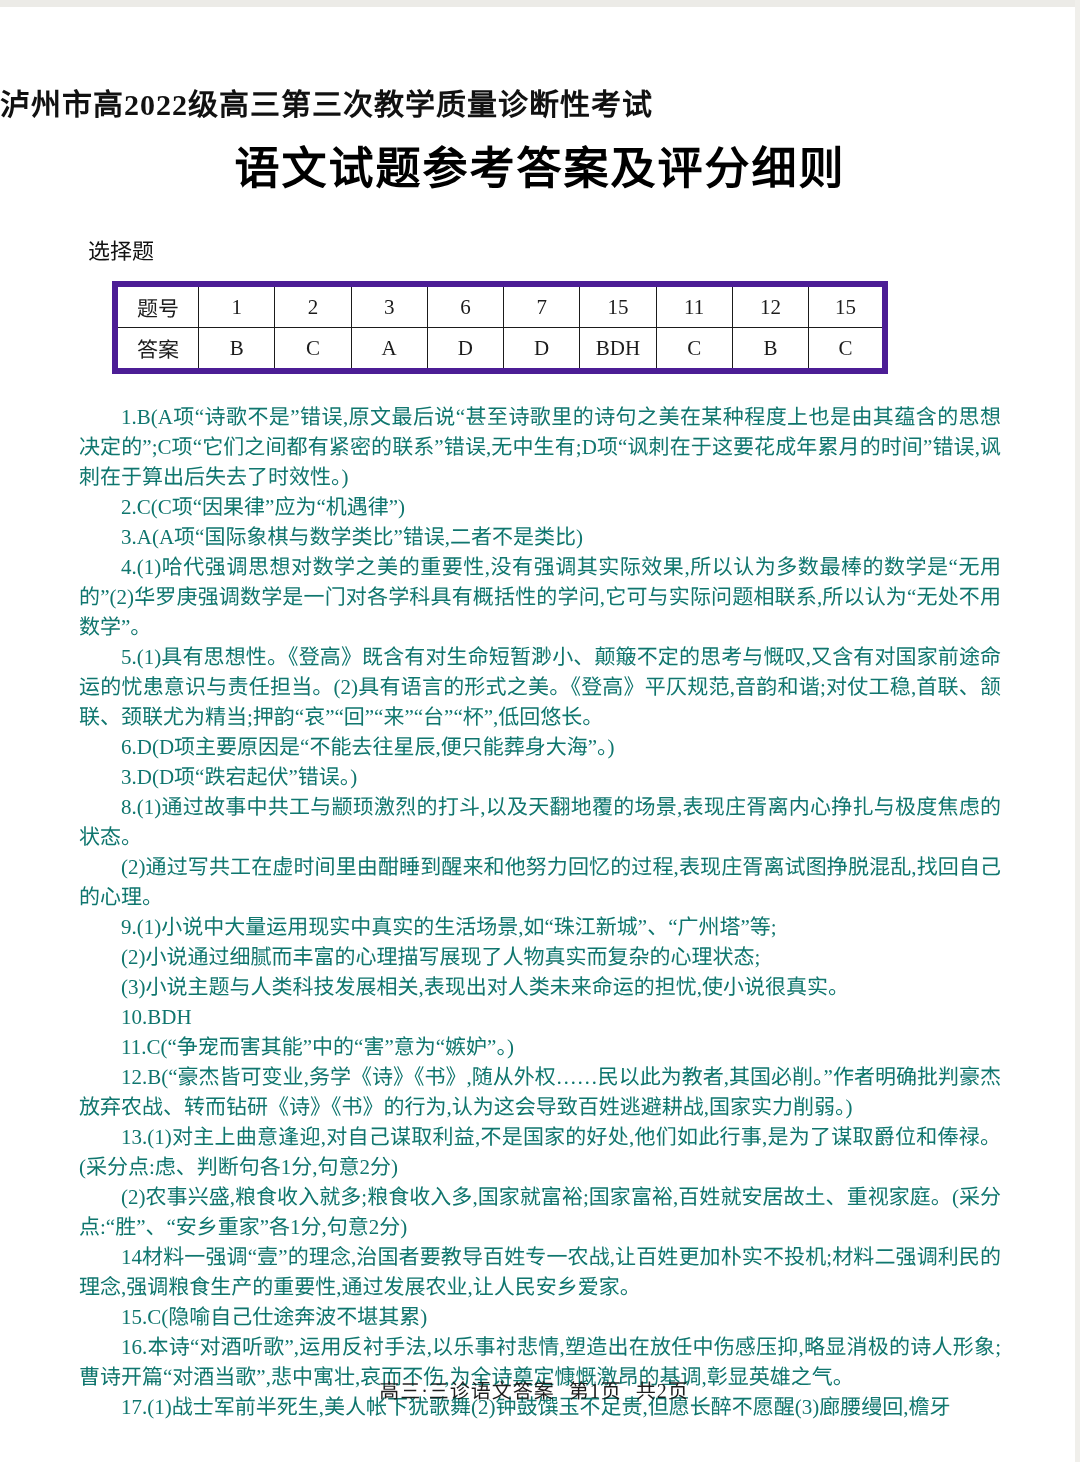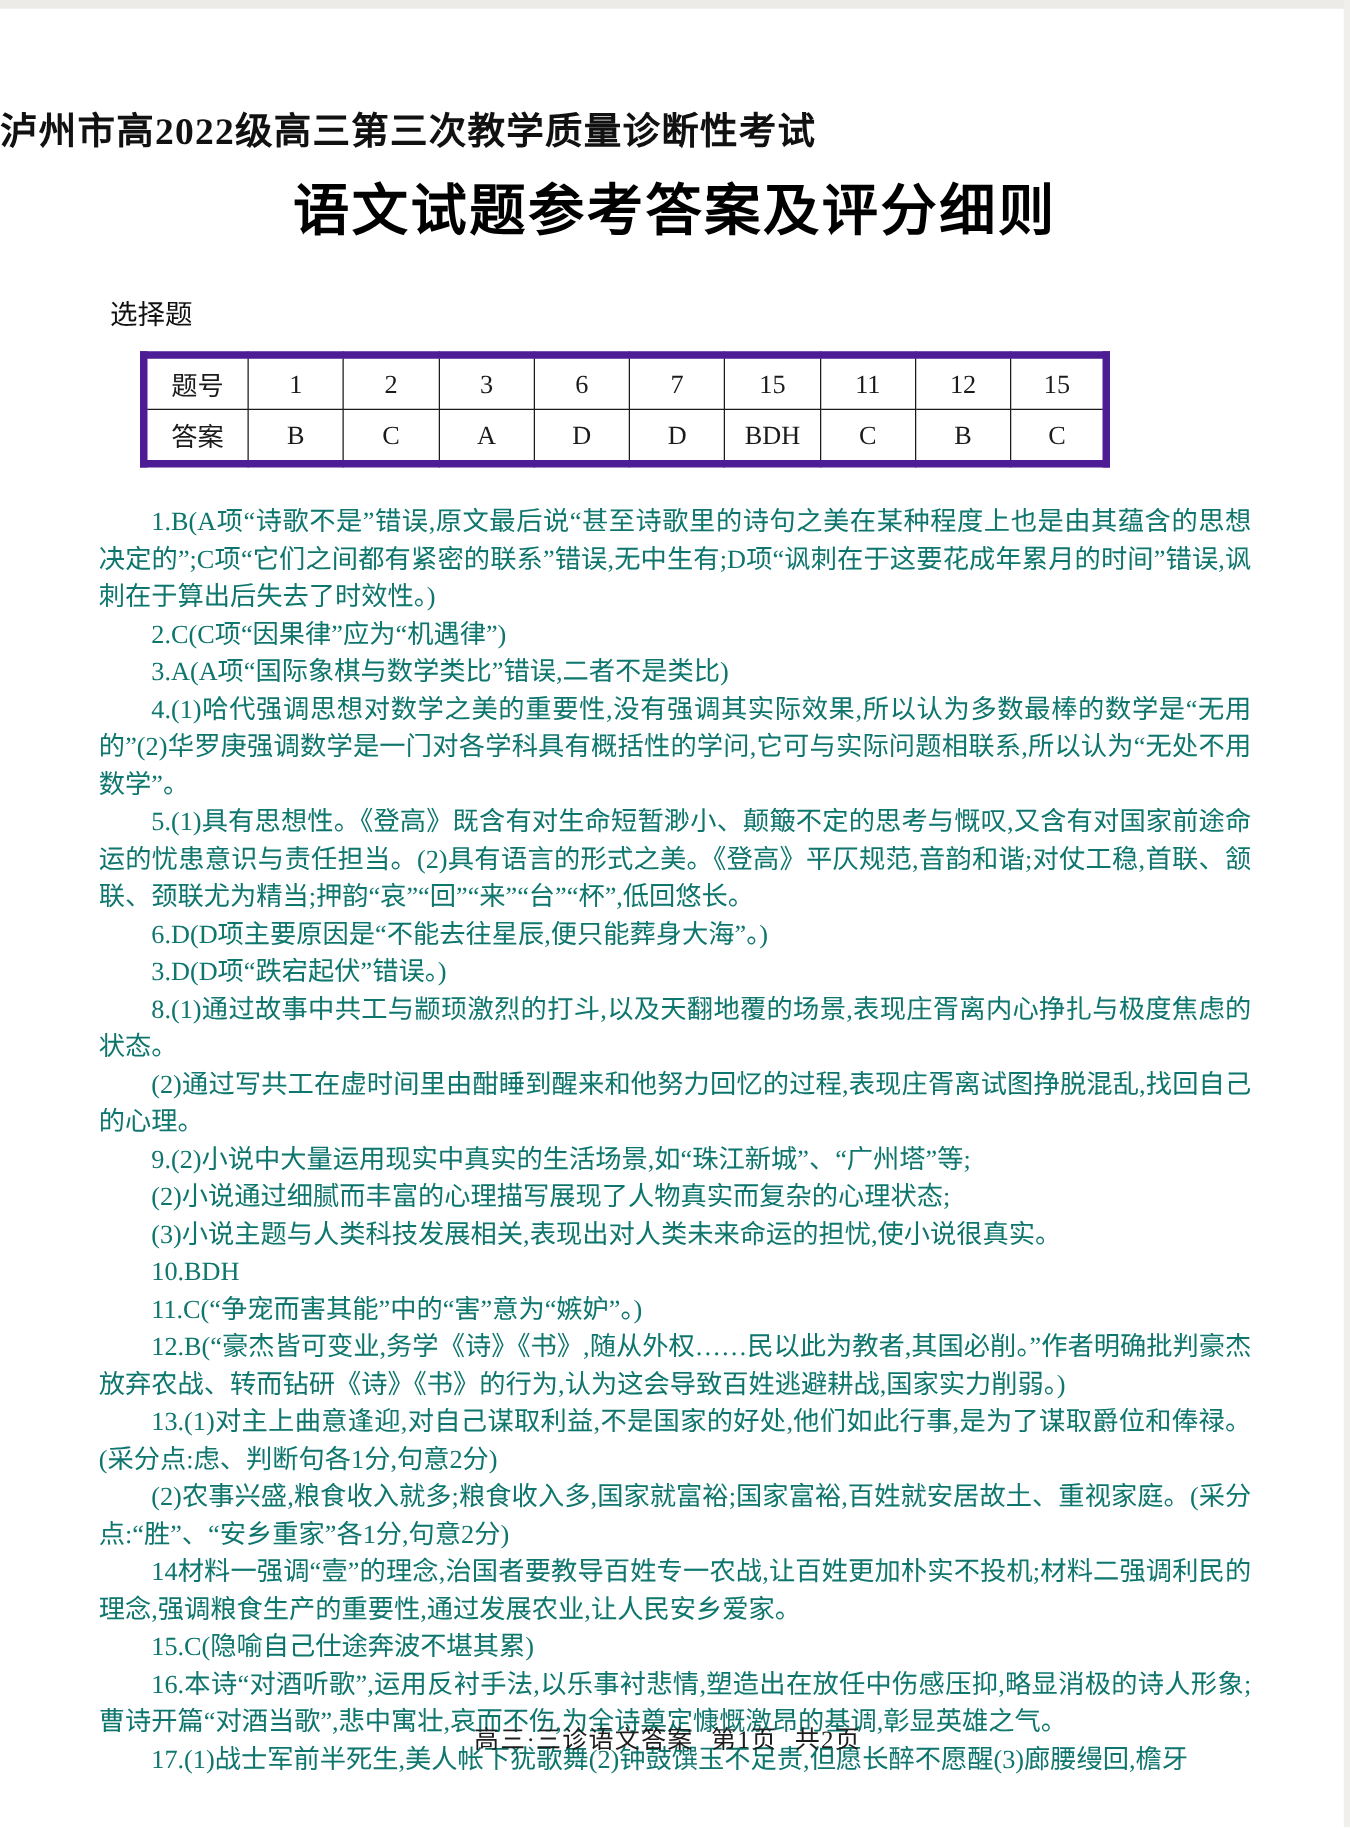--- a/index.html
+++ b/index.html
@@ -148,21 +148,21 @@
   <div class="body-text">
       <p>1.B(A项“诗歌不是”错误,原文最后说“甚至诗歌里的诗句之美在某种程度上也是由其蕴含的思想决定的”;C项“它们之间都有紧密的联系”错误,无中生有;D项“讽刺在于这要花成年累月的时间”错误,讽刺在于算出后失去了时效性。)</p>
       <p>2.C(C项“因果律”应为“机遇律”)</p>
       <p>3.A(A项“国际象棋与数学类比”错误,二者不是类比)</p>
       <p>4.(1)哈代强调思想对数学之美的重要性,没有强调其实际效果,所以认为多数最棒的数学是“无用的”(2)华罗庚强调数学是一门对各学科具有概括性的学问,它可与实际问题相联系,所以认为“无处不用数学”。</p>
       <p>5.(1)具有思想性。《登高》既含有对生命短暂渺小、颠簸不定的思考与慨叹,又含有对国家前途命运的忧患意识与责任担当。(2)具有语言的形式之美。《登高》平仄规范,音韵和谐;对仗工稳,首联、颔联、颈联尤为精当;押韵“哀”“回”“来”“台”“杯”,低回悠长。</p>
       <p>6.D(D项主要原因是“不能去往星辰,便只能葬身大海”。)</p>
       <p>3.D(D项“跌宕起伏”错误。)</p>
       <p>8.(1)通过故事中共工与颛顼激烈的打斗,以及天翻地覆的场景,表现庄胥离内心挣扎与极度焦虑的状态。</p>
       <p>(2)通过写共工在虚时间里由酣睡到醒来和他努力回忆的过程,表现庄胥离试图挣脱混乱,找回自己的心理。</p>
-      <p>9.(2)小说中大量运用现实中真实的生活场景,如“珠江新城”、“广州塔”等;</p>
+      <p>9.(1)小说中大量运用现实中真实的生活场景,如“珠江新城”、“广州塔”等;</p>
       <p>(2)小说通过细腻而丰富的心理描写展现了人物真实而复杂的心理状态;</p>
       <p>(3)小说主题与人类科技发展相关,表现出对人类未来命运的担忧,使小说很真实。</p>
       <p>10.BDH</p>
       <p>11.C(“争宠而害其能”中的“害”意为“嫉妒”。)</p>
       <p>12.B(“豪杰皆可变业,务学《诗》《书》,随从外权……民以此为教者,其国必削。”作者明确批判豪杰放弃农战、转而钻研《诗》《书》的行为,认为这会导致百姓逃避耕战,国家实力削弱。)</p>
       <p>13.(1)对主上曲意逢迎,对自己谋取利益,不是国家的好处,他们如此行事,是为了谋取爵位和俸禄。(采分点:虑、判断句各1分,句意2分)</p>
       <p>(2)农事兴盛,粮食收入就多;粮食收入多,国家就富裕;国家富裕,百姓就安居故土、重视家庭。(采分点:“胜”、“安乡重家”各1分,句意2分)</p>
       <p>14材料一强调“壹”的理念,治国者要教导百姓专一农战,让百姓更加朴实不投机;材料二强调利民的理念,强调粮食生产的重要性,通过发展农业,让人民安乡爱家。</p>
       <p>15.C(隐喻自己仕途奔波不堪其累)</p>
       <p>16.本诗“对酒听歌”,运用反衬手法,以乐事衬悲情,塑造出在放任中伤感压抑,略显消极的诗人形象;曹诗开篇“对酒当歌”,悲中寓壮,哀而不伤,为全诗奠定慷慨激昂的基调,彰显英雄之气。</p>

